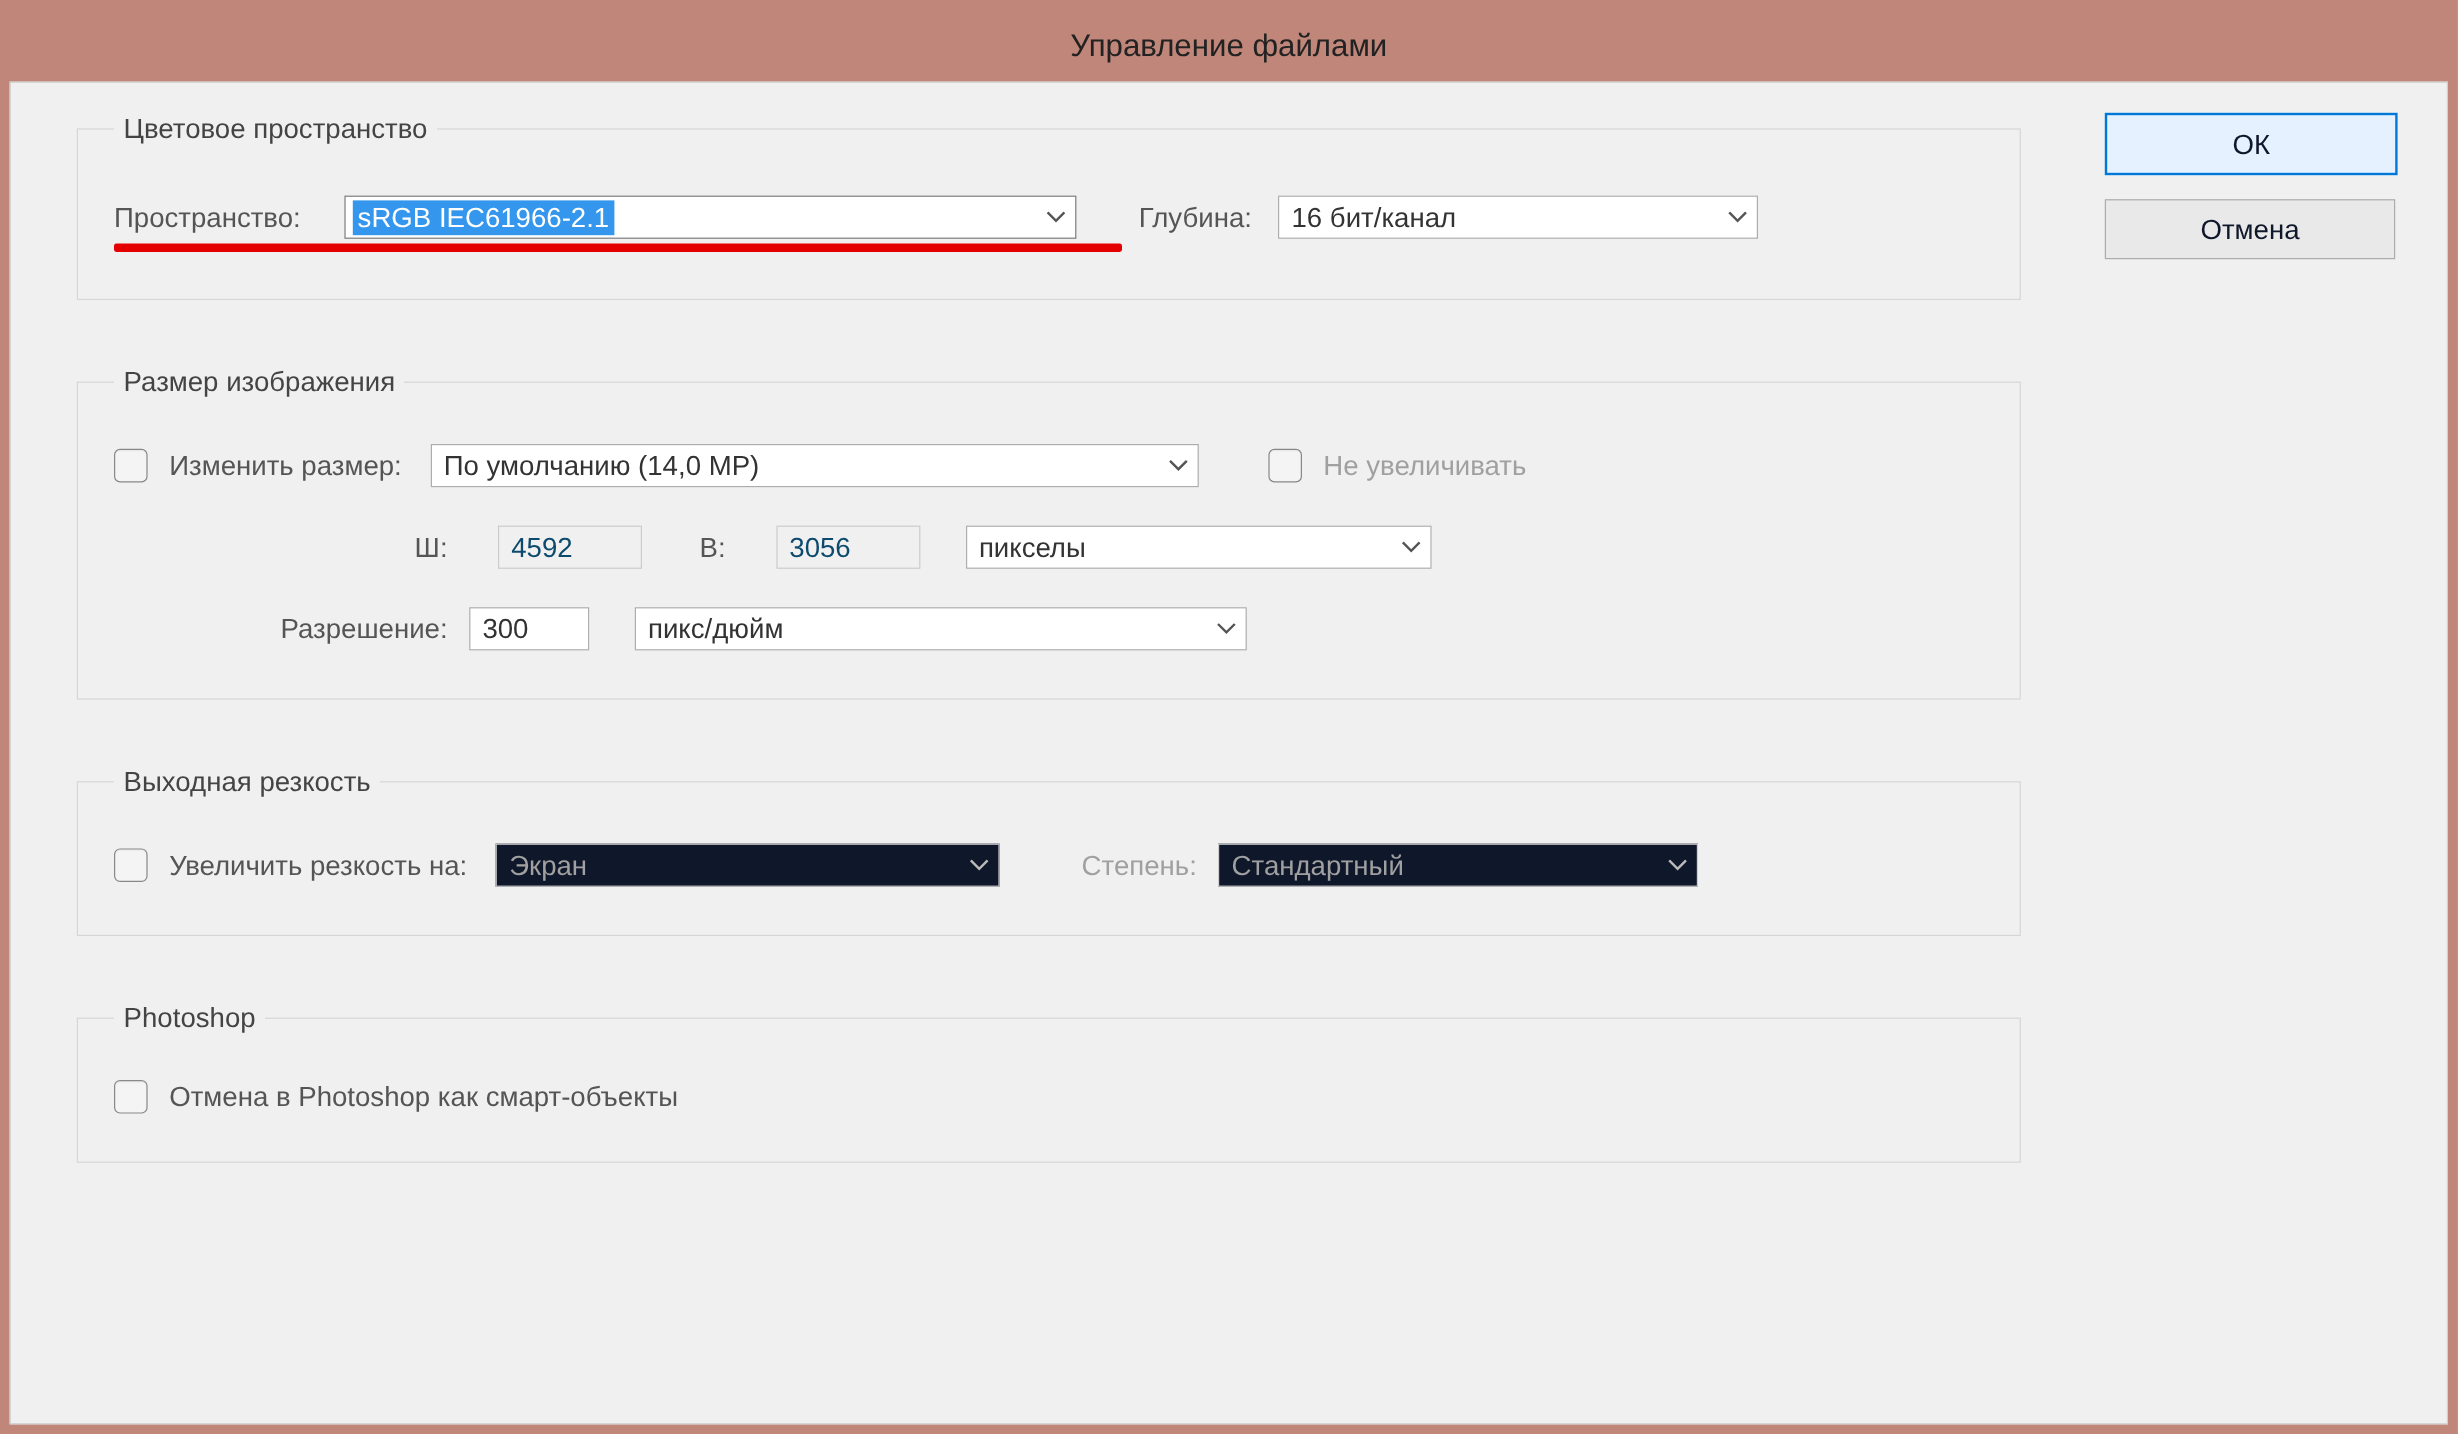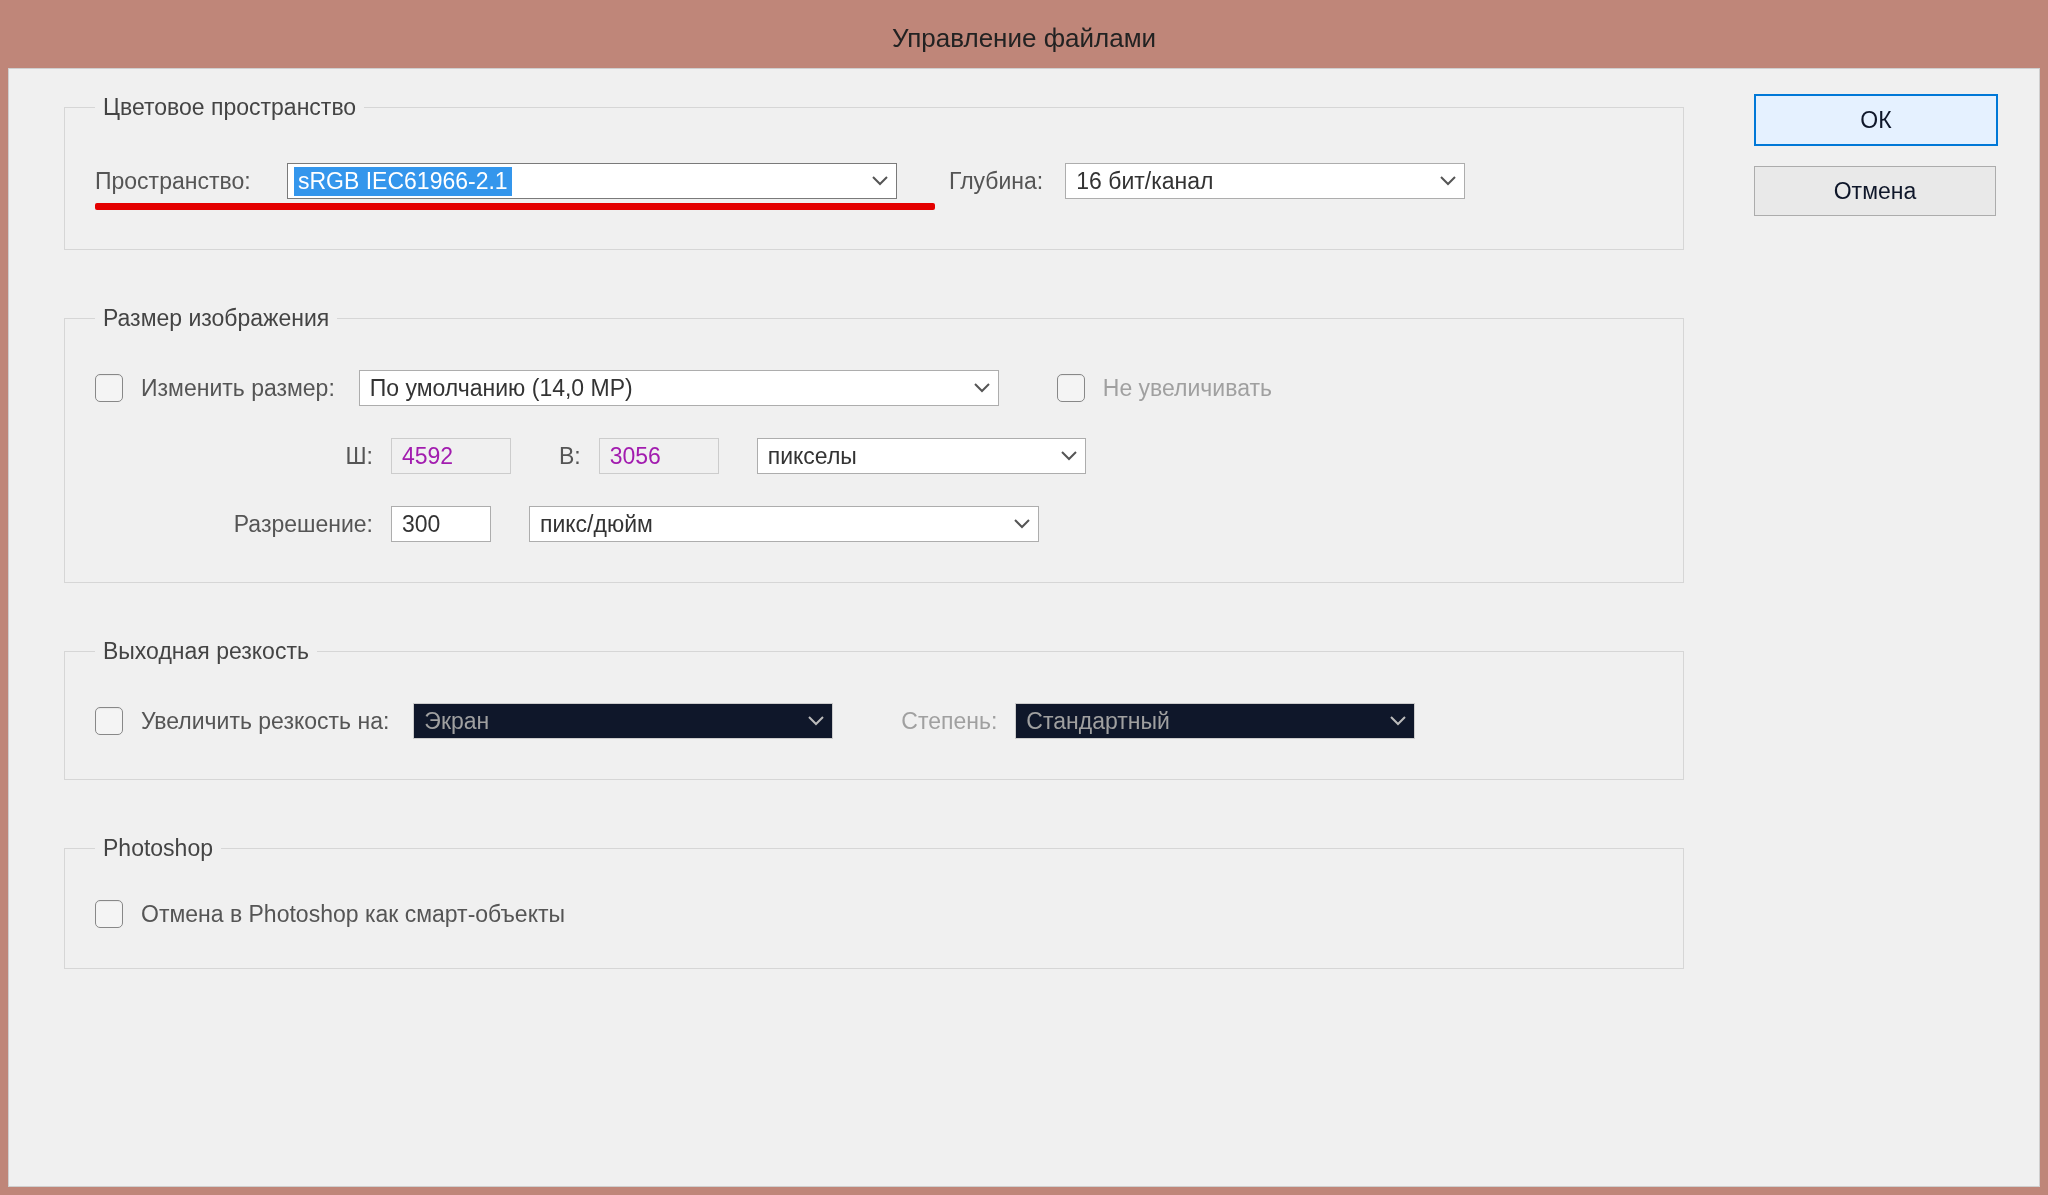--- a/index.html
+++ b/index.html
@@ -141,22 +141,23 @@
     height: 36px;
     background: #fff;
     border: 1px solid #adadad;
     box-sizing: border-box;
     padding: 0 10px;
     font: inherit;
     color: #333;
   }
   .tinput.disabled {
     background: #f0f0f0;
-    color: #a21caf;
+    color: #0c4a6e;
     border-color: #cccccc;
+    margin-left: 24px;
   }
 
   
   .chk {
     width: 26px;
     height: 26px;
     border: 1px solid #888;
     border-radius: 5px;
     background: #f4f4f4;
     box-shadow: inset 0 1px 1px rgba(0,0,0,0.05);
@@ -240,21 +241,21 @@
             <span class="lbl disabled">Не увеличивать</span>
           </div>
 
           <div class="row">
             <span class="lbl lead" style="width:278px;">Ш:</span>
             <input class="tinput disabled" style="width: 120px;" disabled="" value="4592">
 
             <span class="lbl" style="margin-left:30px;">В:</span>
             <input class="tinput disabled" style="width: 120px;" disabled="" value="3056">
 
-            <div class="select" style="width:329px; margin-left:20px;">
+            <div class="select" style="width:388px; margin-left:20px;">
               <span class="val">пикселы</span>
               <span class="arrow">
                 <svg width="16" height="10" viewBox="0 0 16 10">
                     <path d="M1 1 L8 8 L15 1" fill="none" stroke="#555" stroke-width="2"></path>
                   </svg>
               </span>
             </div>
           </div>
 
           <div class="row">

